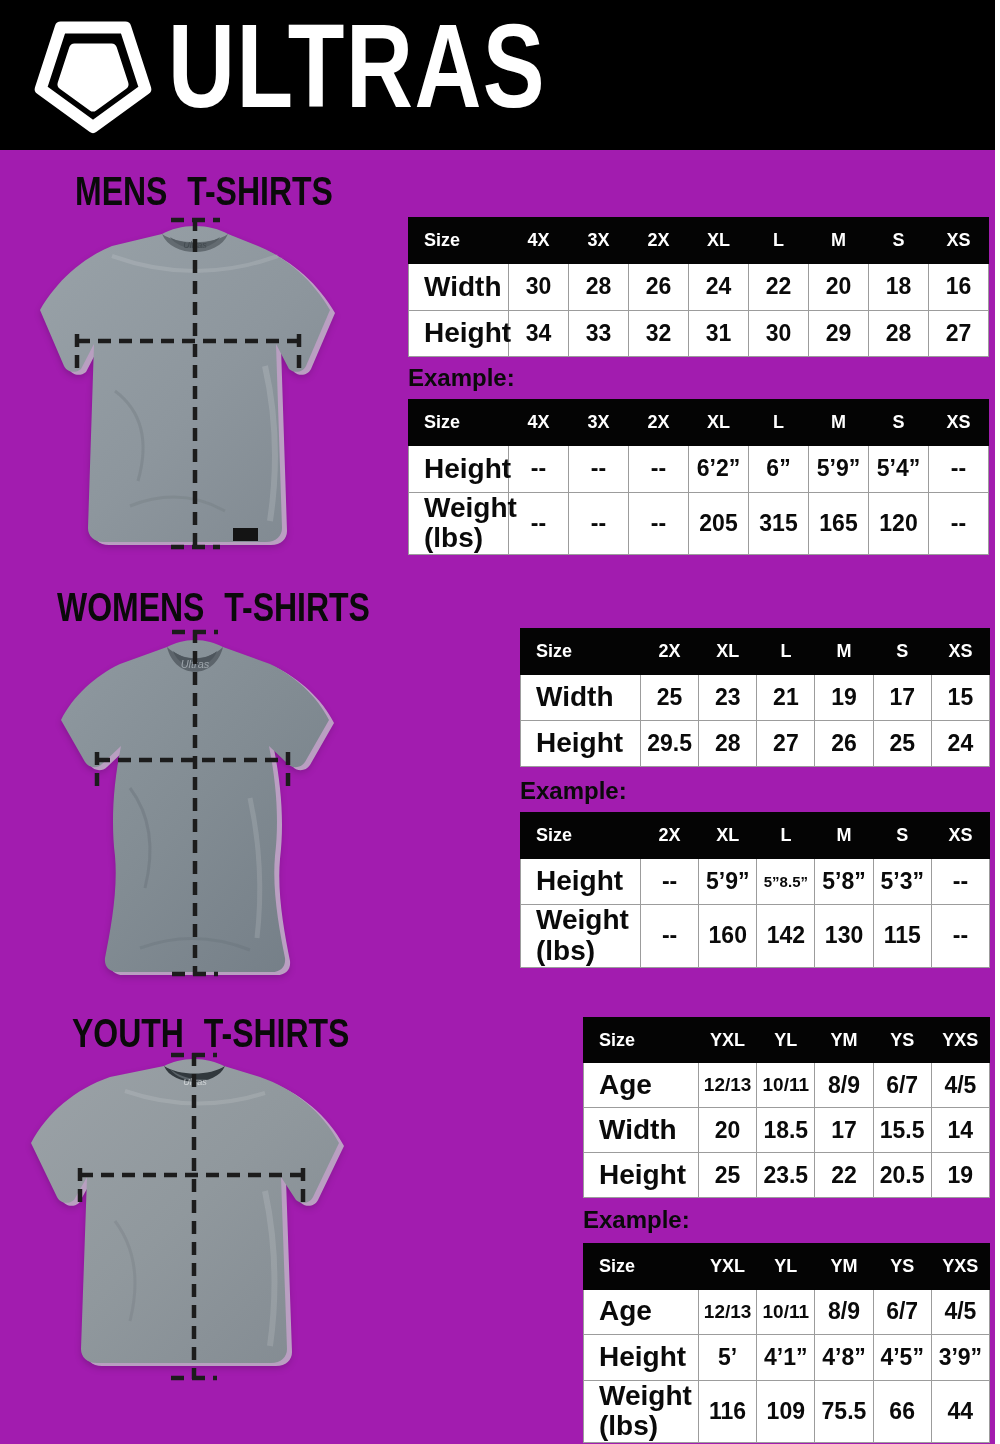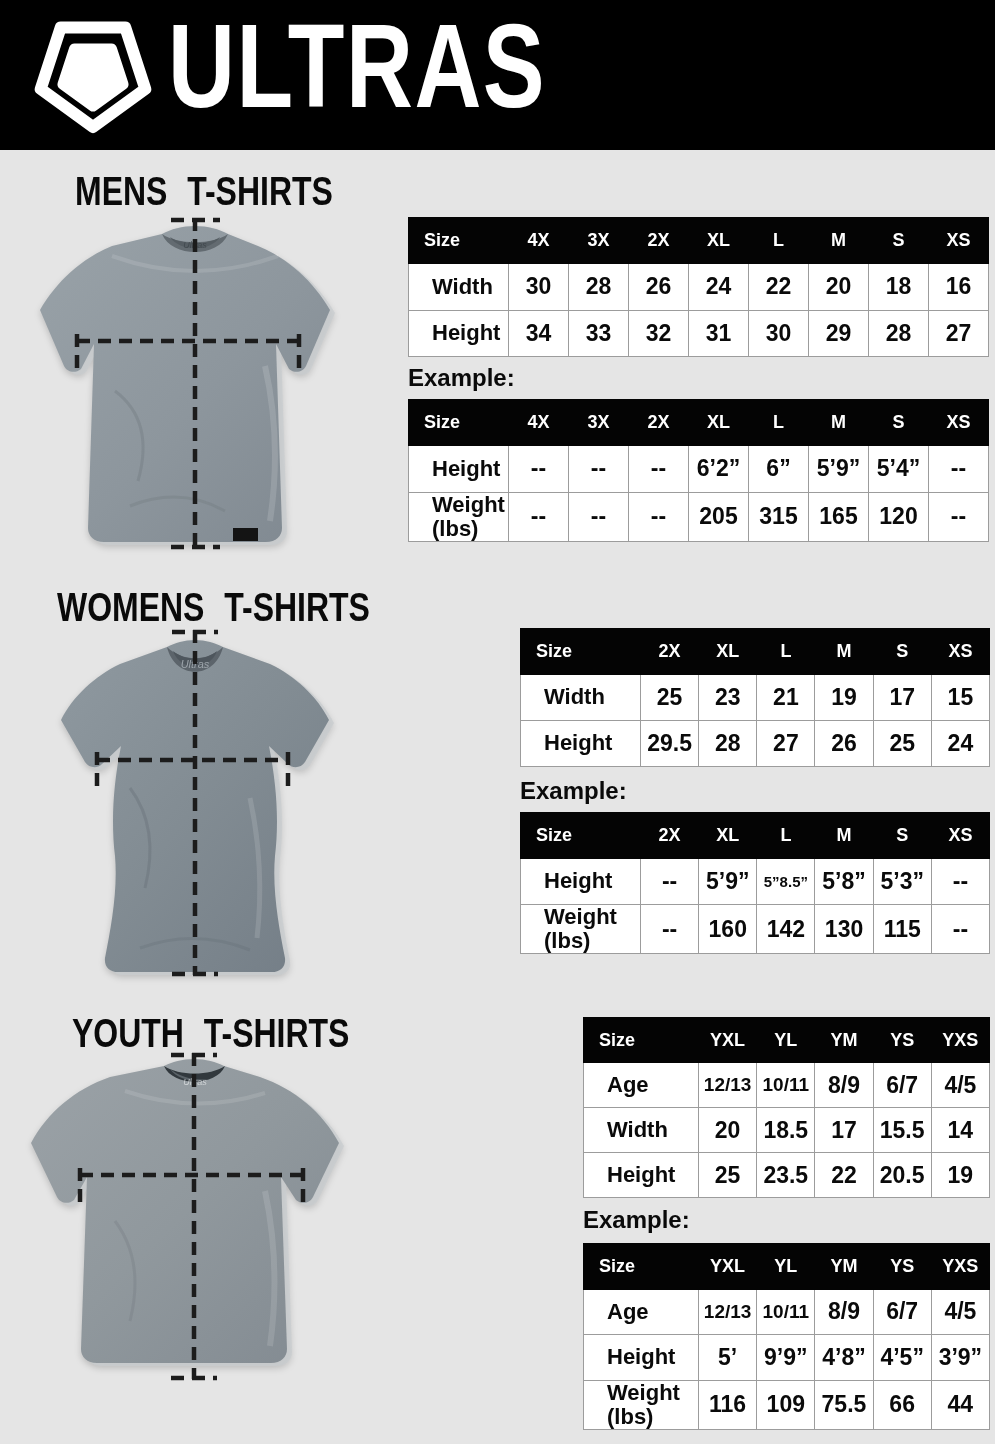--- a/index.html
+++ b/index.html
@@ -1,19 +1,19 @@
 <!DOCTYPE html>
 <html><head>
 <meta charset="utf-8">
 <style>
   * { margin:0; padding:0; box-sizing:border-box; }
   html,body { background:#ffffff; }
   .page {
     position:relative; width:995px; height:1444px; overflow:hidden;
-    background:#e5e5e5; font-family:"Liberation Sans", sans-serif; color:#0a0a0a;
+    background:#a21caf; font-family:"Liberation Sans", sans-serif; color:#0a0a0a;
   }
   
   .header { position:absolute; left:0; top:0; width:1000px; height:150px; background:#000; }
   .logo { position:absolute; left:28px; top:10px; width:130px; height:132px; }
   .brand {
     position:absolute; left:168px; top:6px; color:#fff; font-size:122px; font-weight:700;
     line-height:1; letter-spacing:2px; transform:scale(.76,.98); transform-origin:left top;
     white-space:nowrap;
   }
   .site { position:absolute; left:166px; top:101px; color:#fff; font-size:34px; font-weight:500; letter-spacing:.5px; }
@@ -22,21 +22,21 @@
     position:absolute; font-size:41px; font-weight:700; letter-spacing:0;
     word-spacing:14px; white-space:nowrap; transform:scaleX(.78); transform-origin:left top;
   }
   .example { position:absolute; font-size:24px; font-weight:700; }
   
   .chart { position:absolute; border-collapse:collapse; table-layout:fixed; background:#fff; }
   .chart th, .chart td { font-weight:700; text-align:center; vertical-align:middle; }
   .chart thead th { background:#040404; color:#fff; font-size:18px; border:1px solid #040404; }
   .chart thead th:first-child { text-align:left; padding-left:15px; }
   .chart tbody th, .chart tbody td { border:1px solid #9c9c9c; color:#0a0a0a; background:#fff; }
-  .chart tbody th { text-align:left; padding-left:23px; font-size:22px; white-space:pre-line; line-height:1.1;margin-left:47px; }
+  .chart tbody th { text-align:left; padding-left:15px; font-size:28px; white-space:pre-line; line-height:1.1;margin-left:47px; }
   .chart tbody td { font-size:23px; }
   .chart tbody td.small  { font-size:19px; }
   .chart tbody td.xsmall { font-size:15px; }
   .t-mens1 { left:408px; top:217px; width:581px; }
   .t-mens2 { left:408px; top:399px; width:581px; }
   .t-wom1  { left:520px; top:628px; width:470px; }
   .t-wom2  { left:520px; top:812px; width:470px; }
   .t-yth1  { left:583px; top:1017px; width:407px; }
   .t-yth2  { left:583px; top:1243px; width:407px; }
   .t-mens1 tr, .t-mens2 tr { height:46.3px; }
@@ -366,21 +366,21 @@
           <th>Age</th>
           <td class="small">12/13</td>
           <td class="small">10/11</td>
           <td>8/9</td>
           <td>6/7</td>
           <td>4/5</td>
         </tr>
         <tr>
           <th>Height</th>
           <td>5’</td>
-          <td>9’9”</td>
+          <td>4’1”</td>
           <td>4’8”</td>
           <td>4’5”</td>
           <td>3’9”</td>
         </tr>
         <tr>
           <th>Weight
 (lbs)</th>
           <td>116</td>
           <td>109</td>
           <td>75.5</td>

